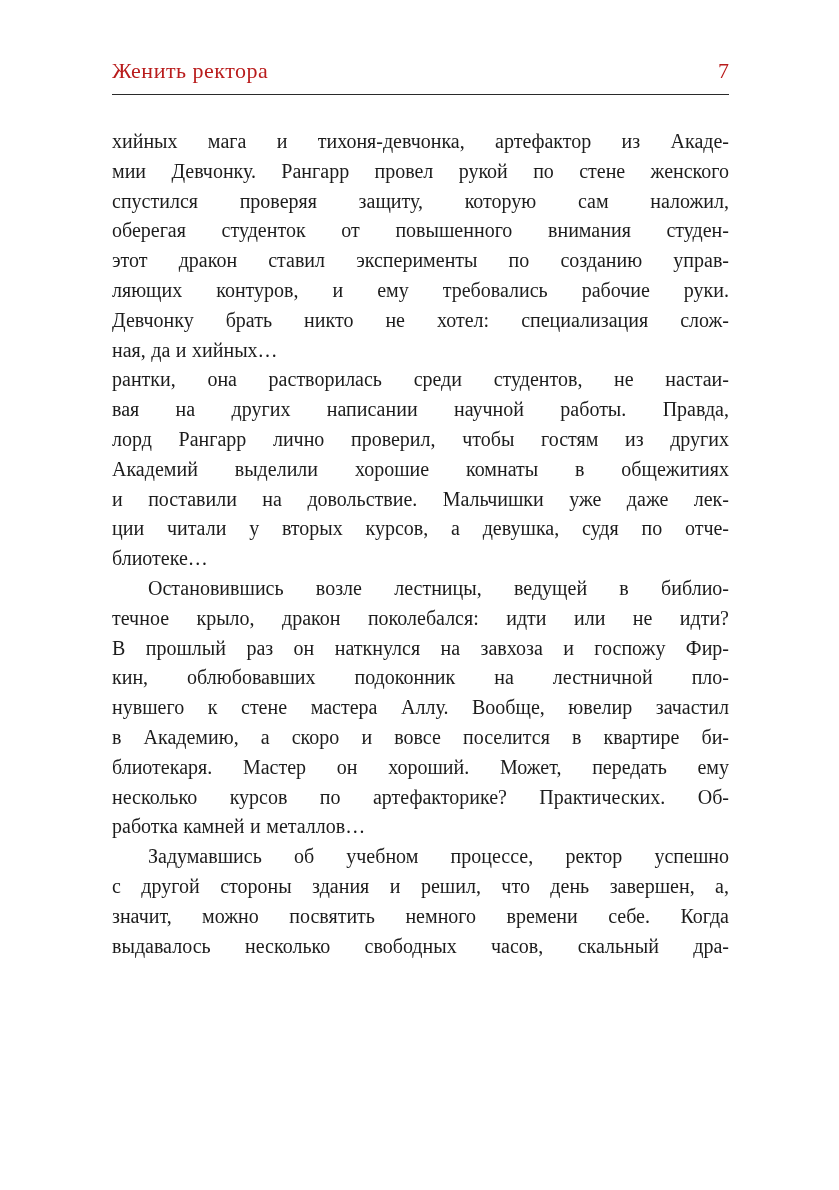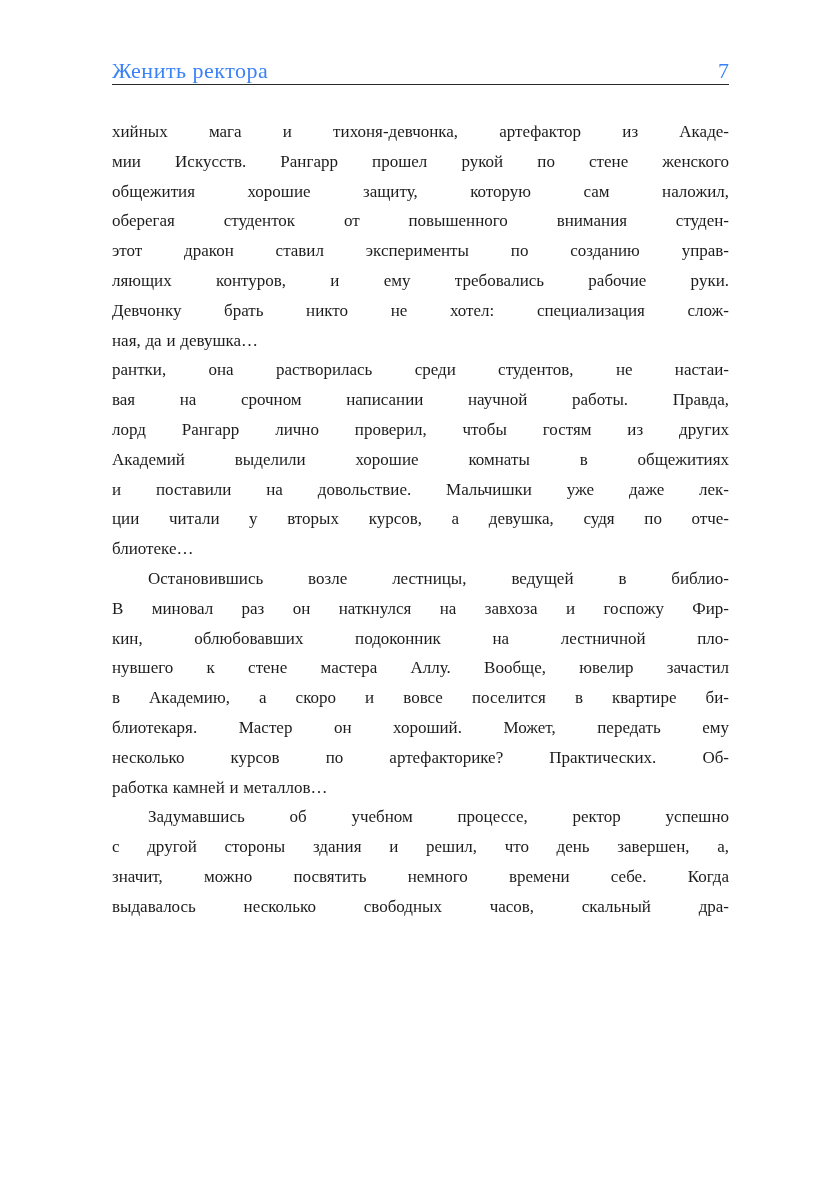--- a/index.html
+++ b/index.html
@@ -20,32 +20,33 @@
     position: absolute;
     left: 112px;
     width: 617px;
     top: 58px;
   }
   .running-header {
     display: flex;
     justify-content: space-between;
     align-items: baseline;
     font-size: 22px;
-    color: #3b82f6;
+    color: #b91c1c;
+    padding-bottom: 10px;
     border-bottom: 1.5px solid #2a2a2a;
   }
   .running-header .title {
     letter-spacing: 0.5px;
   }
   .running-header .pagenum {
     font-size: 22px;
   }
   .body-text {
     padding-top: 32px;
-    font-size: 17px;
+    font-size: 20px;
     line-height: 29.8px;
     word-spacing: 0.5px;
   }
   .line {
     text-align: justify;
     text-align-last: justify;
     white-space: normal;
   }
   .line.last {
     text-align-last: left;
@@ -58,36 +59,37 @@
 <body>
 
 <div class="page">
   <div class="text-column">
     <div class="running-header">
       <span class="title">Женить ректора</span>
       <span class="pagenum">7</span>
     </div>
     <div class="body-text">
         <div class="line">хийных мага и тихоня-девчонка, артефактор из Акаде-</div>
-        <div class="line">мии Искусств. Рангарр прошел рукой по стене женского</div>
-        <div class="line">общежития хорошие защиту, которую сам наложил,</div>
+        <div class="line">мии Девчонку. Рангарр провел рукой по стене женского</div>
+        <div class="line">спустился проверяя защиту, которую сам наложил,</div>
         <div class="line">оберегая студенток от повышенного внимания студен-</div>
         <div class="line">этот дракон ставил эксперименты по созданию управ-</div>
         <div class="line">ляющих контуров, и ему требовались рабочие руки.</div>
         <div class="line">Девчонку брать никто не хотел: специализация слож-</div>
-        <div class="line last">ная, да и девушка…</div>
+        <div class="line last">ная, да и хийных…</div>
         <div class="line">рантки, она растворилась среди студентов, не настаи-</div>
-        <div class="line">вая на срочном написании научной работы. Правда,</div>
+        <div class="line">вая на других написании научной работы. Правда,</div>
         <div class="line">лорд Рангарр лично проверил, чтобы гостям из других</div>
         <div class="line">Академий выделили хорошие комнаты в общежитиях</div>
         <div class="line">и поставили на довольствие. Мальчишки уже даже лек-</div>
         <div class="line">ции читали у вторых курсов, а девушка, судя по отче-</div>
         <div class="line last">блиотеке…</div>
         <div class="line indent">Остановившись возле лестницы, ведущей в библио-</div>
-        <div class="line">В миновал раз он наткнулся на завхоза и госпожу Фир-</div>
+        <div class="line">течное крыло, дракон поколебался: идти или не идти?</div>
+        <div class="line">В прошлый раз он наткнулся на завхоза и госпожу Фир-</div>
         <div class="line">кин, облюбовавших подоконник на лестничной пло-</div>
         <div class="line">нувшего к стене мастера Аллу. Вообще, ювелир зачастил</div>
         <div class="line">в Академию, а скоро и вовсе поселится в квартире би-</div>
         <div class="line">блиотекаря. Мастер он хороший. Может, передать ему</div>
         <div class="line">несколько курсов по артефакторике? Практических. Об-</div>
         <div class="line last">работка камней и металлов…</div>
         <div class="line indent">Задумавшись об учебном процессе, ректор успешно</div>
         <div class="line">с другой стороны здания и решил, что день завершен, а,</div>
         <div class="line">значит, можно посвятить немного времени себе. Когда</div>
         <div class="line">выдавалось несколько свободных часов, скальный  дра-</div>

